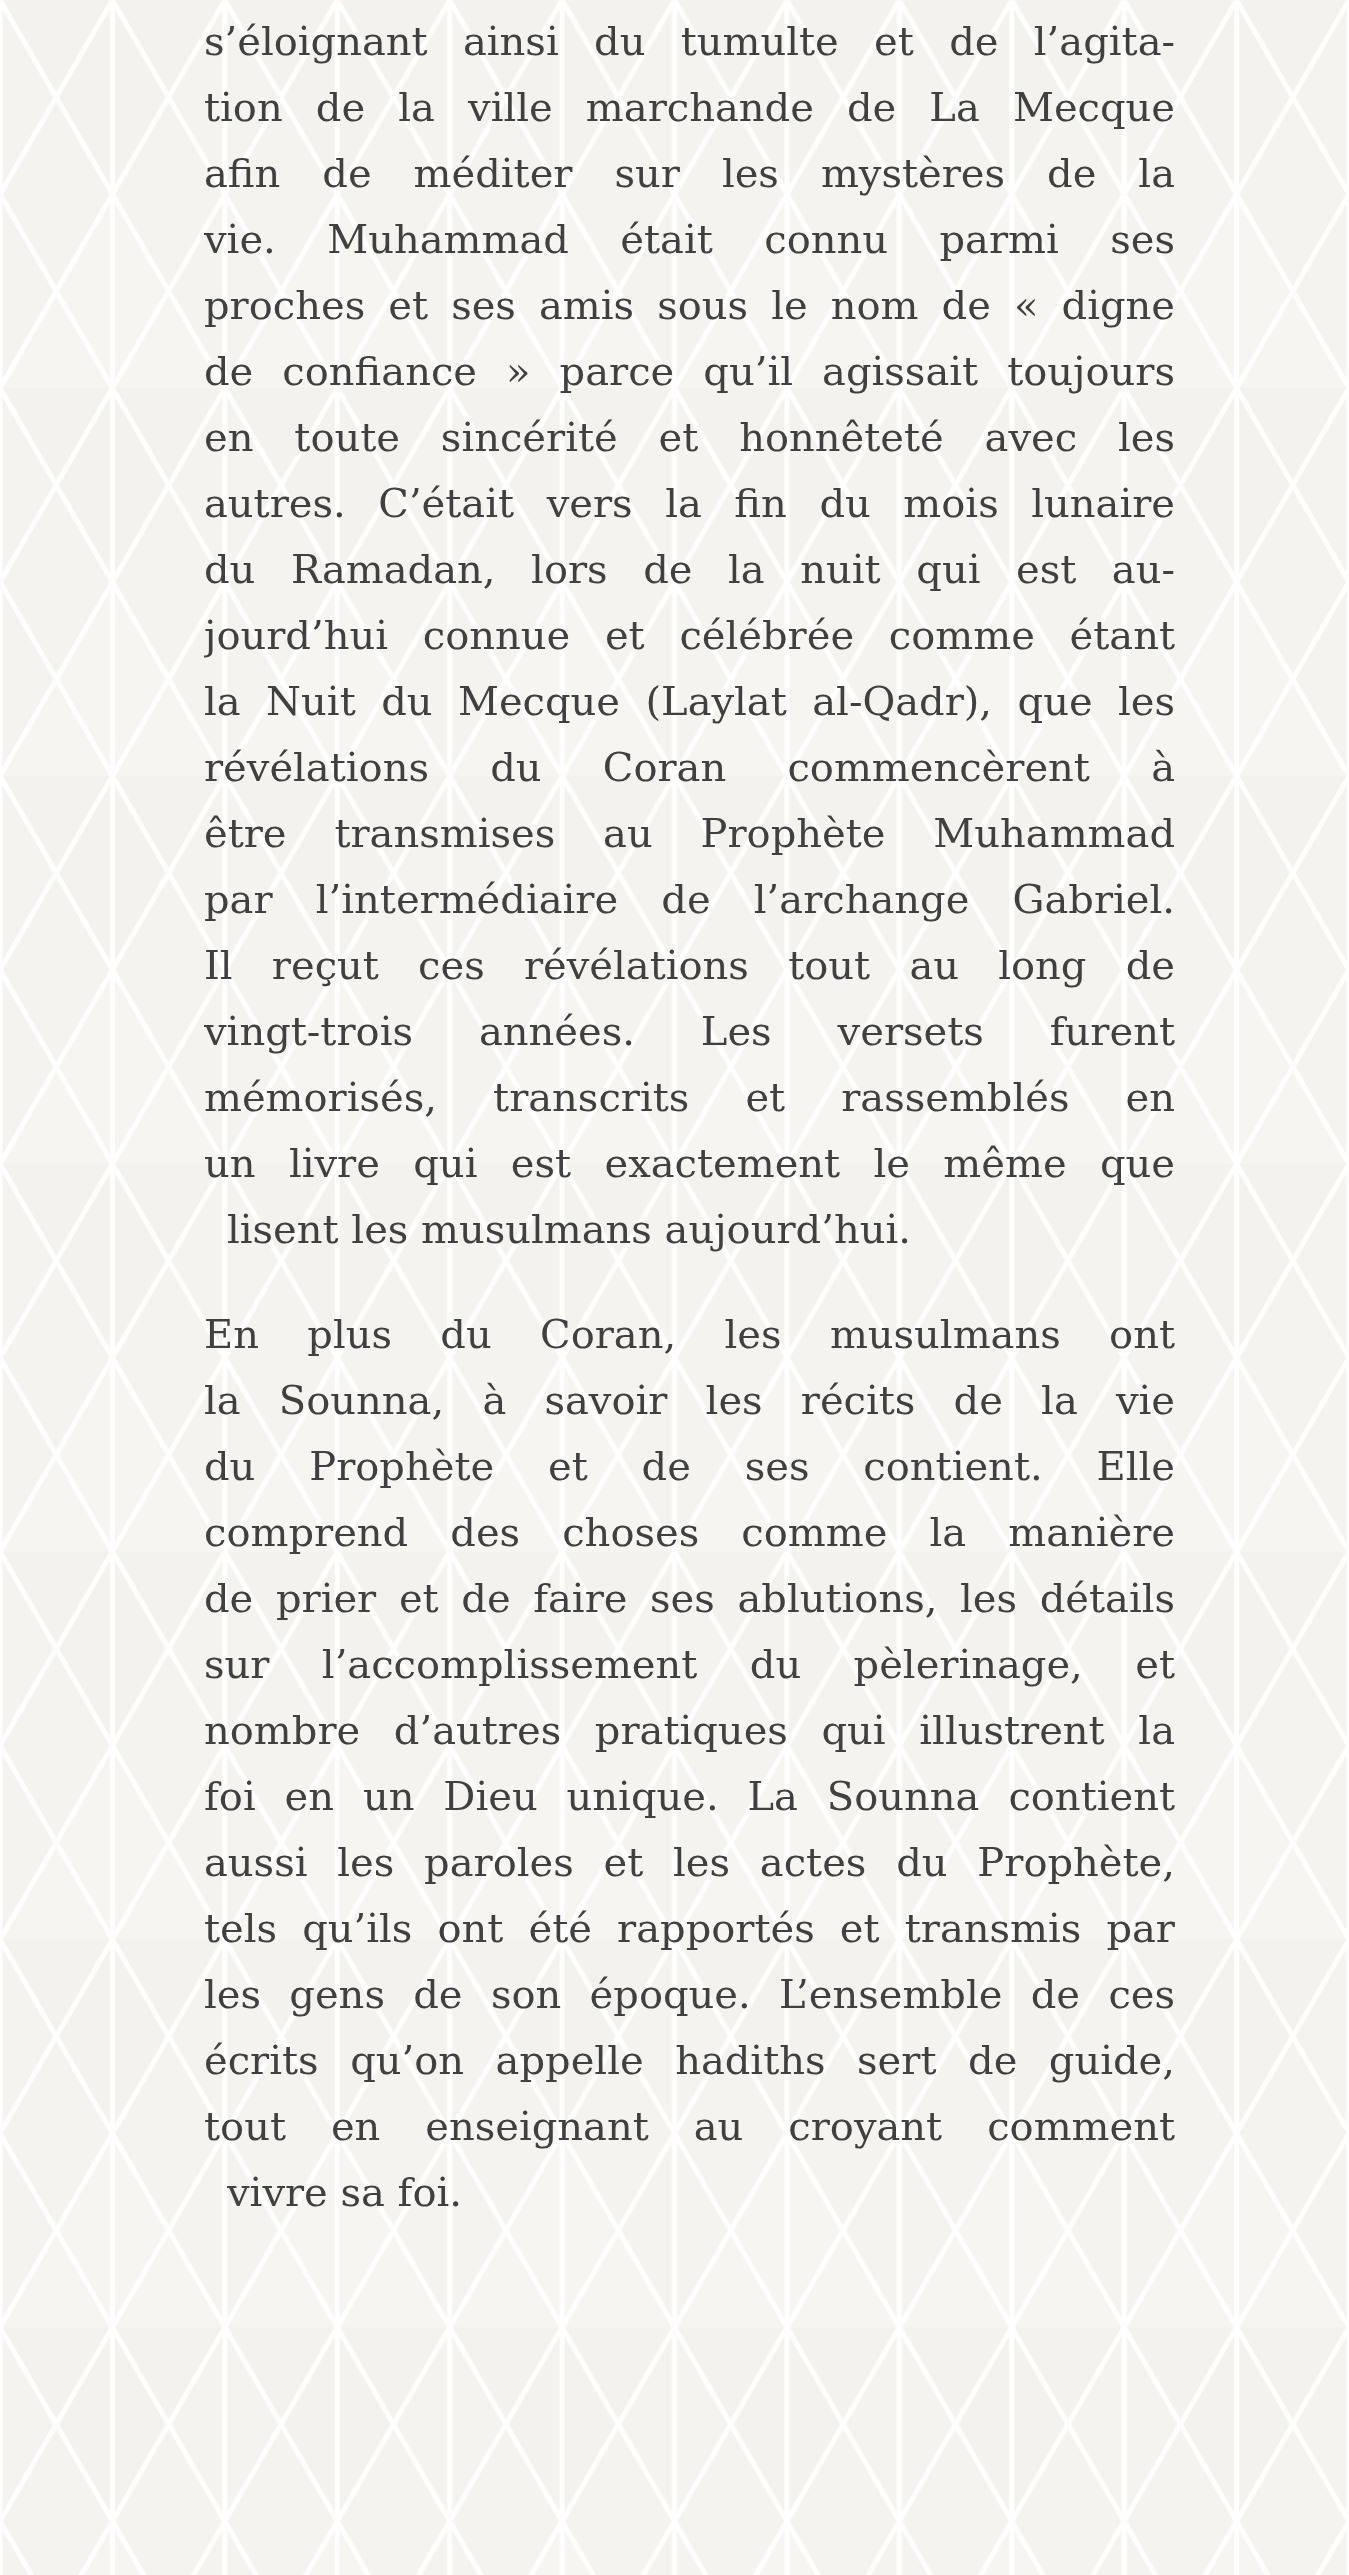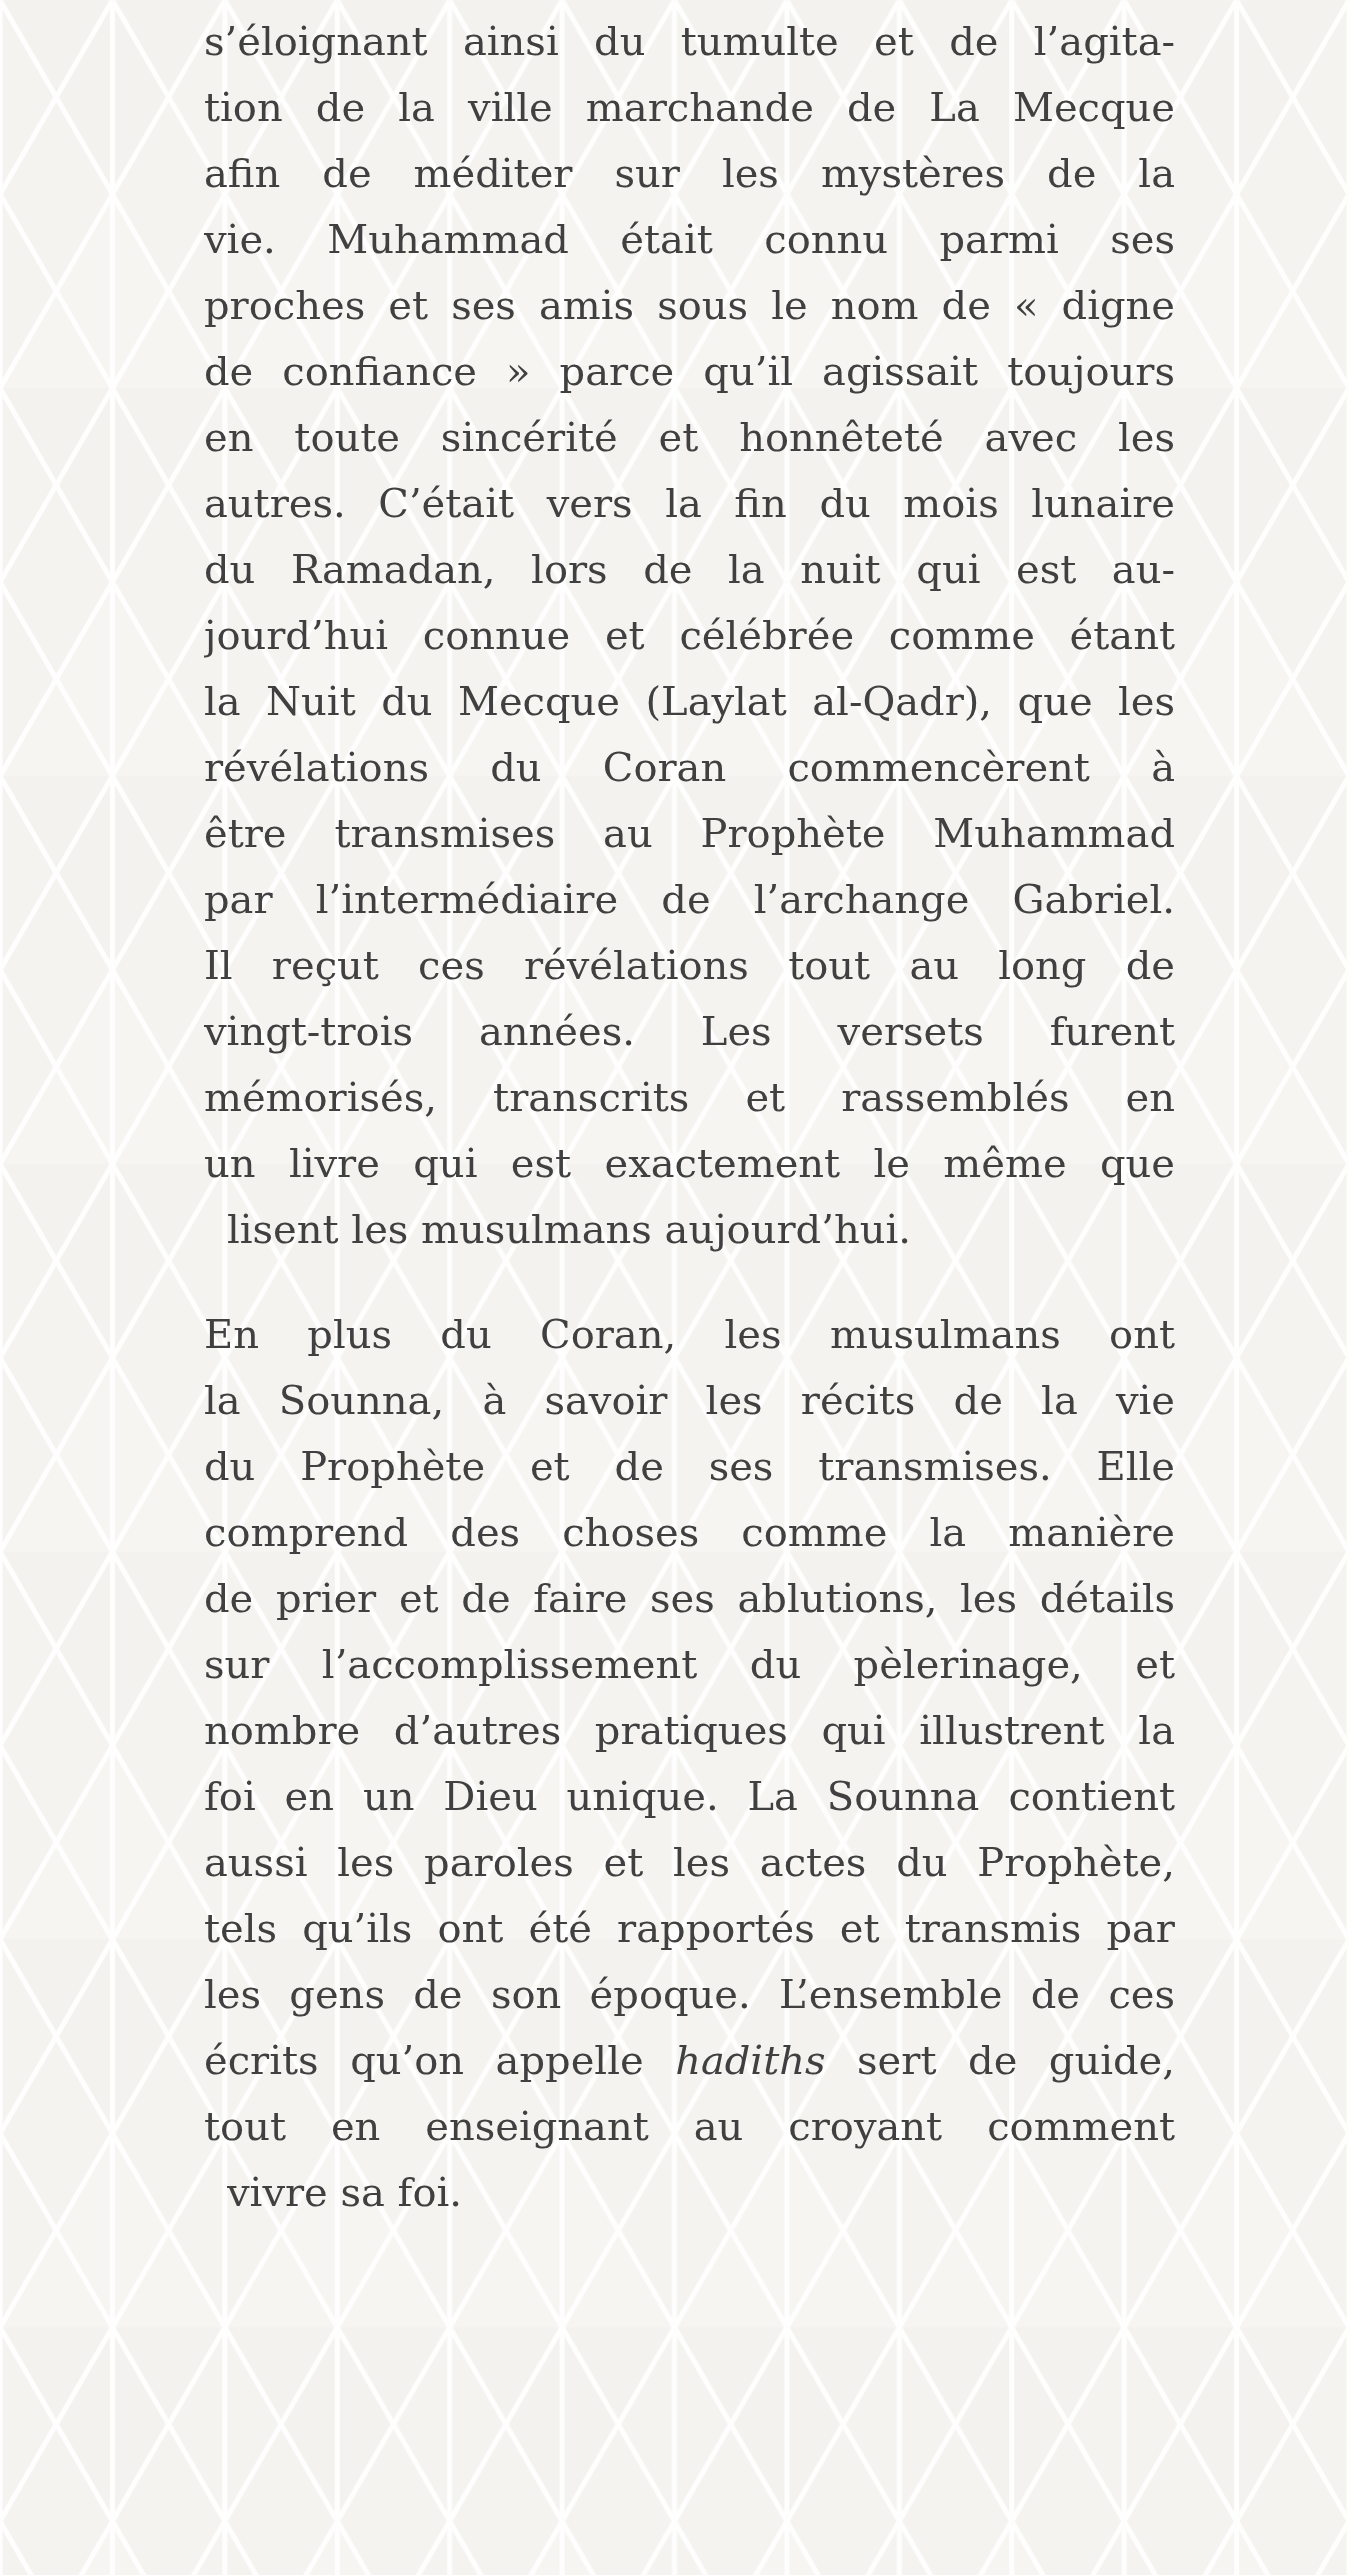--- a/index.html
+++ b/index.html
@@ -38,21 +38,21 @@
   }
   .line::after {
     content: "";
     display: inline-block;
     width: 100%;
     height: 0;
     vertical-align: top;
   }
   .line.last { text-align: left; margin-left: 23px; }
   .line.last::after { content: none; }
-  .italic { font-style: italic; }
+  .italic { }
 </style>
 </head>
 <body>
 
 <div class="page">
 
   <svg class="pattern-layer" width="1349" height="2576" viewBox="0 0 2400 4582" xmlns="http://www.w3.org/2000/svg">
     <defs>
       <pattern id="girih" width="400" height="690" patternUnits="userSpaceOnUse">
         <rect width="400" height="690" fill="#f5f4f1"></rect>
@@ -92,21 +92,21 @@
         <div class="line"><span>par l’intermédiaire de l’archange Gabriel.</span></div>
         <div class="line"><span>Il reçut ces révélations tout au long de</span></div>
         <div class="line"><span>vingt-trois années. Les versets furent</span></div>
         <div class="line"><span>mémorisés, transcrits et rassemblés en</span></div>
         <div class="line"><span>un livre qui est exactement le même que</span></div>
         <div class="line last"><span>lisent les musulmans aujourd’hui.</span></div>
       </div>
       <div class="paragraph">
         <div class="line"><span>En plus du Coran, les musulmans ont</span></div>
         <div class="line"><span>la Sounna, à savoir les récits de la vie</span></div>
-        <div class="line"><span>du Prophète et de ses transmises. Elle</span></div>
+        <div class="line"><span>du Prophète et de ses contient. Elle</span></div>
         <div class="line"><span>comprend des choses comme la manière</span></div>
         <div class="line"><span>de prier et de faire ses ablutions, les détails</span></div>
         <div class="line"><span>sur l’accomplissement du pèlerinage, et</span></div>
         <div class="line"><span>nombre d’autres pratiques qui illustrent la</span></div>
         <div class="line"><span>foi en un Dieu unique. La Sounna contient</span></div>
         <div class="line"><span>aussi les paroles et les actes du Prophète,</span></div>
         <div class="line"><span>tels qu’ils ont été rapportés et transmis par</span></div>
         <div class="line"><span>les gens de son époque. L’ensemble de ces</span></div>
         <div class="line"><span>écrits qu’on appelle </span><span class="italic">hadiths</span><span> sert de guide,</span></div>
         <div class="line"><span>tout en enseignant au croyant comment</span></div>

